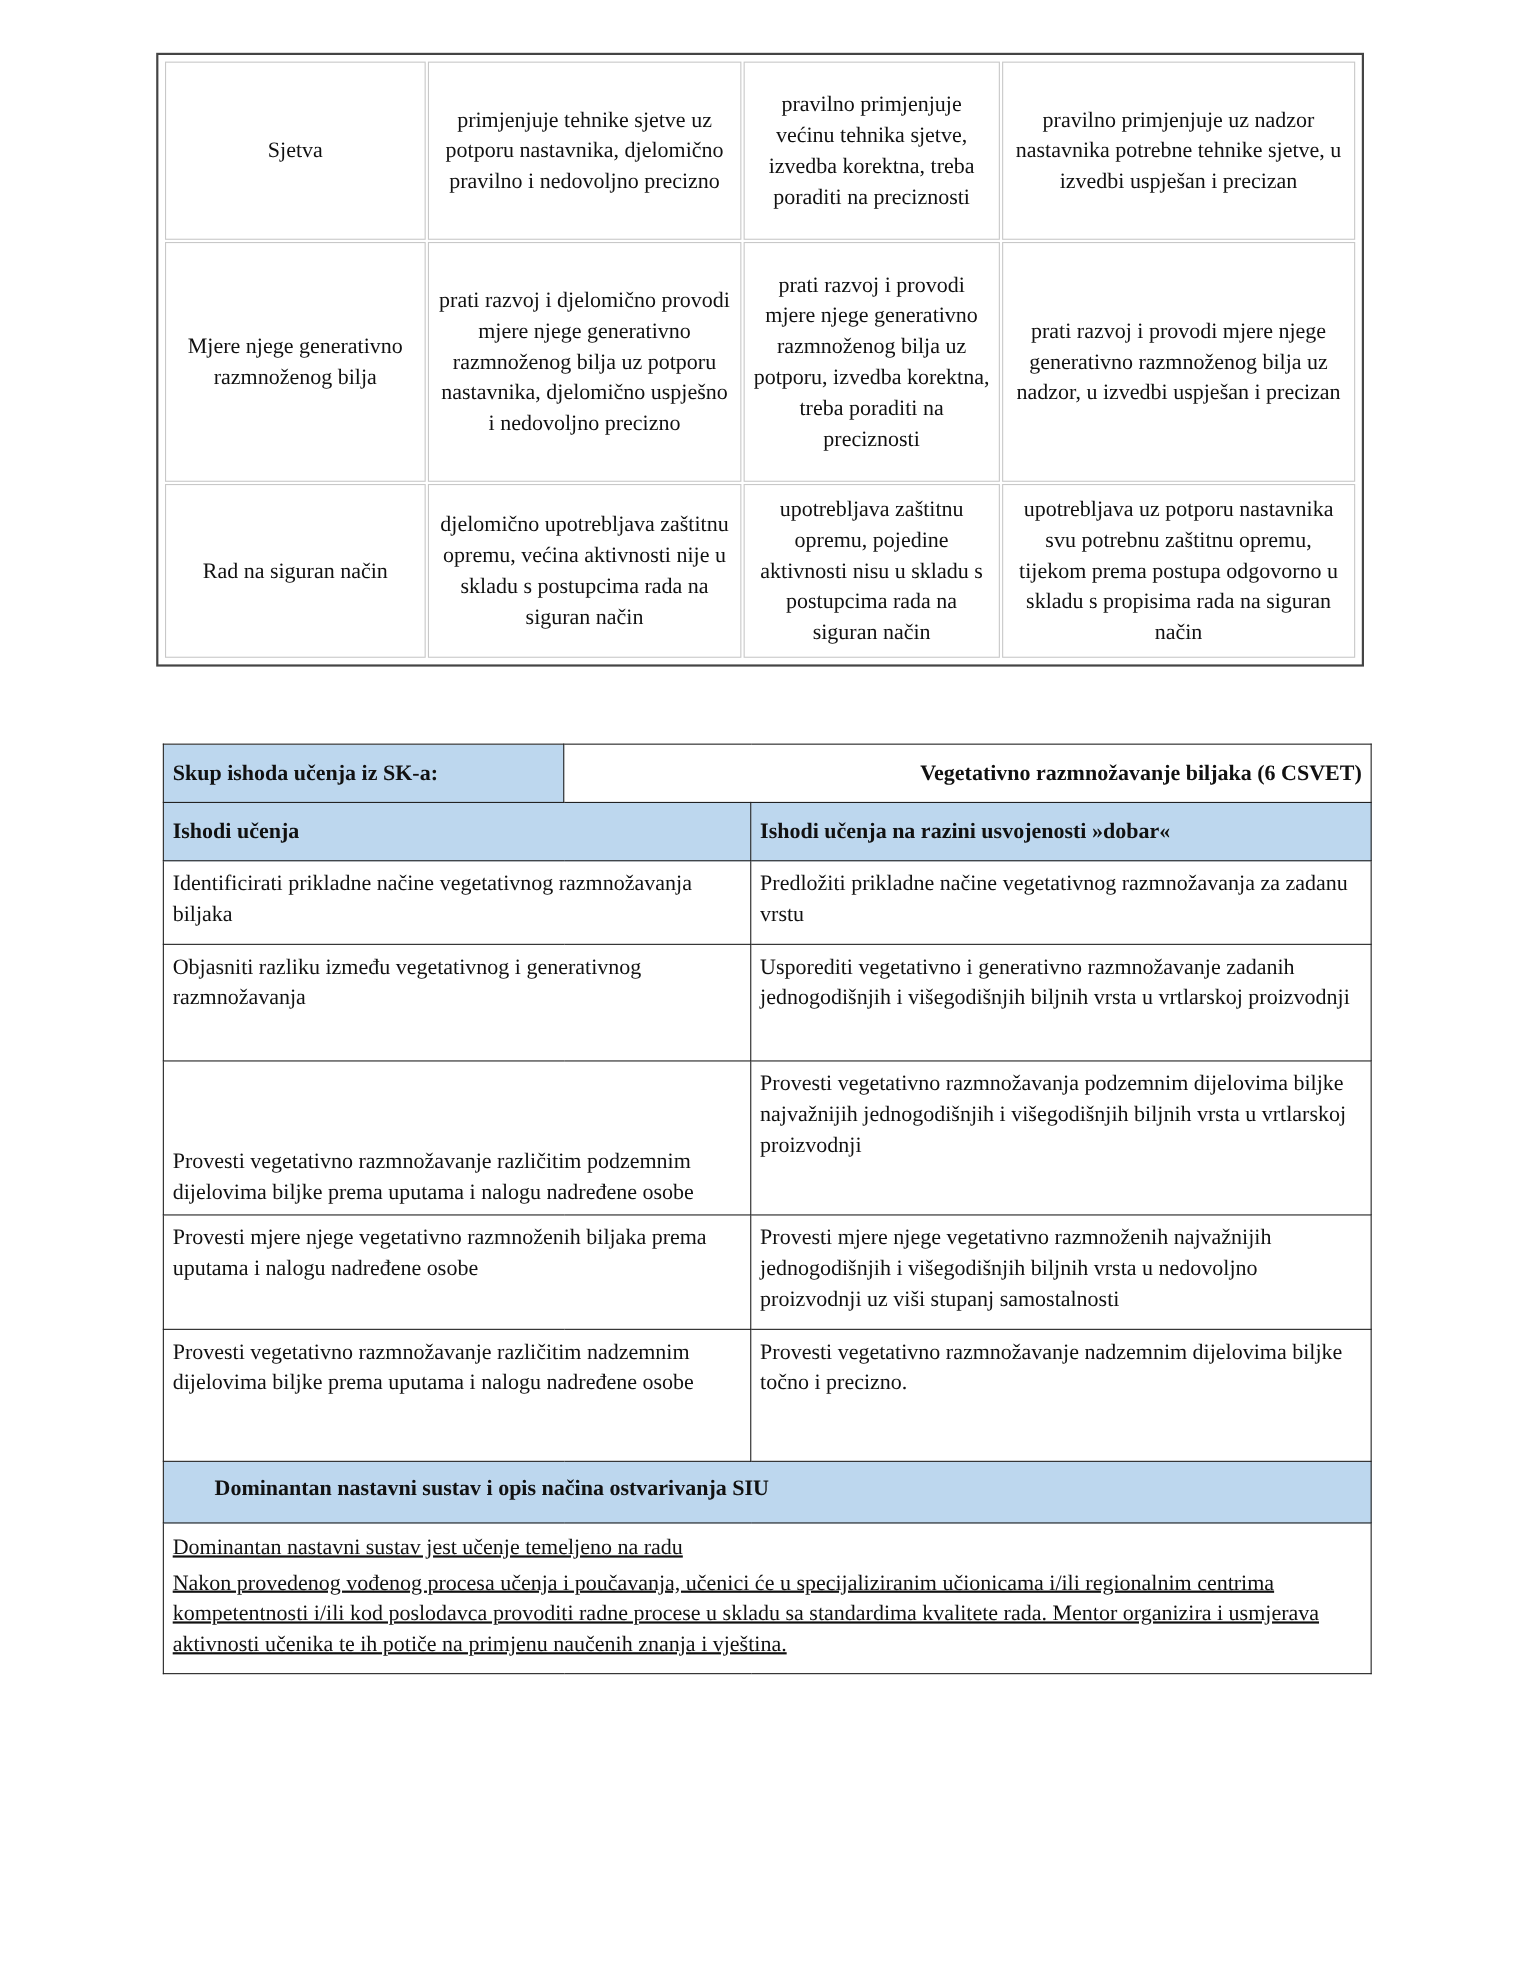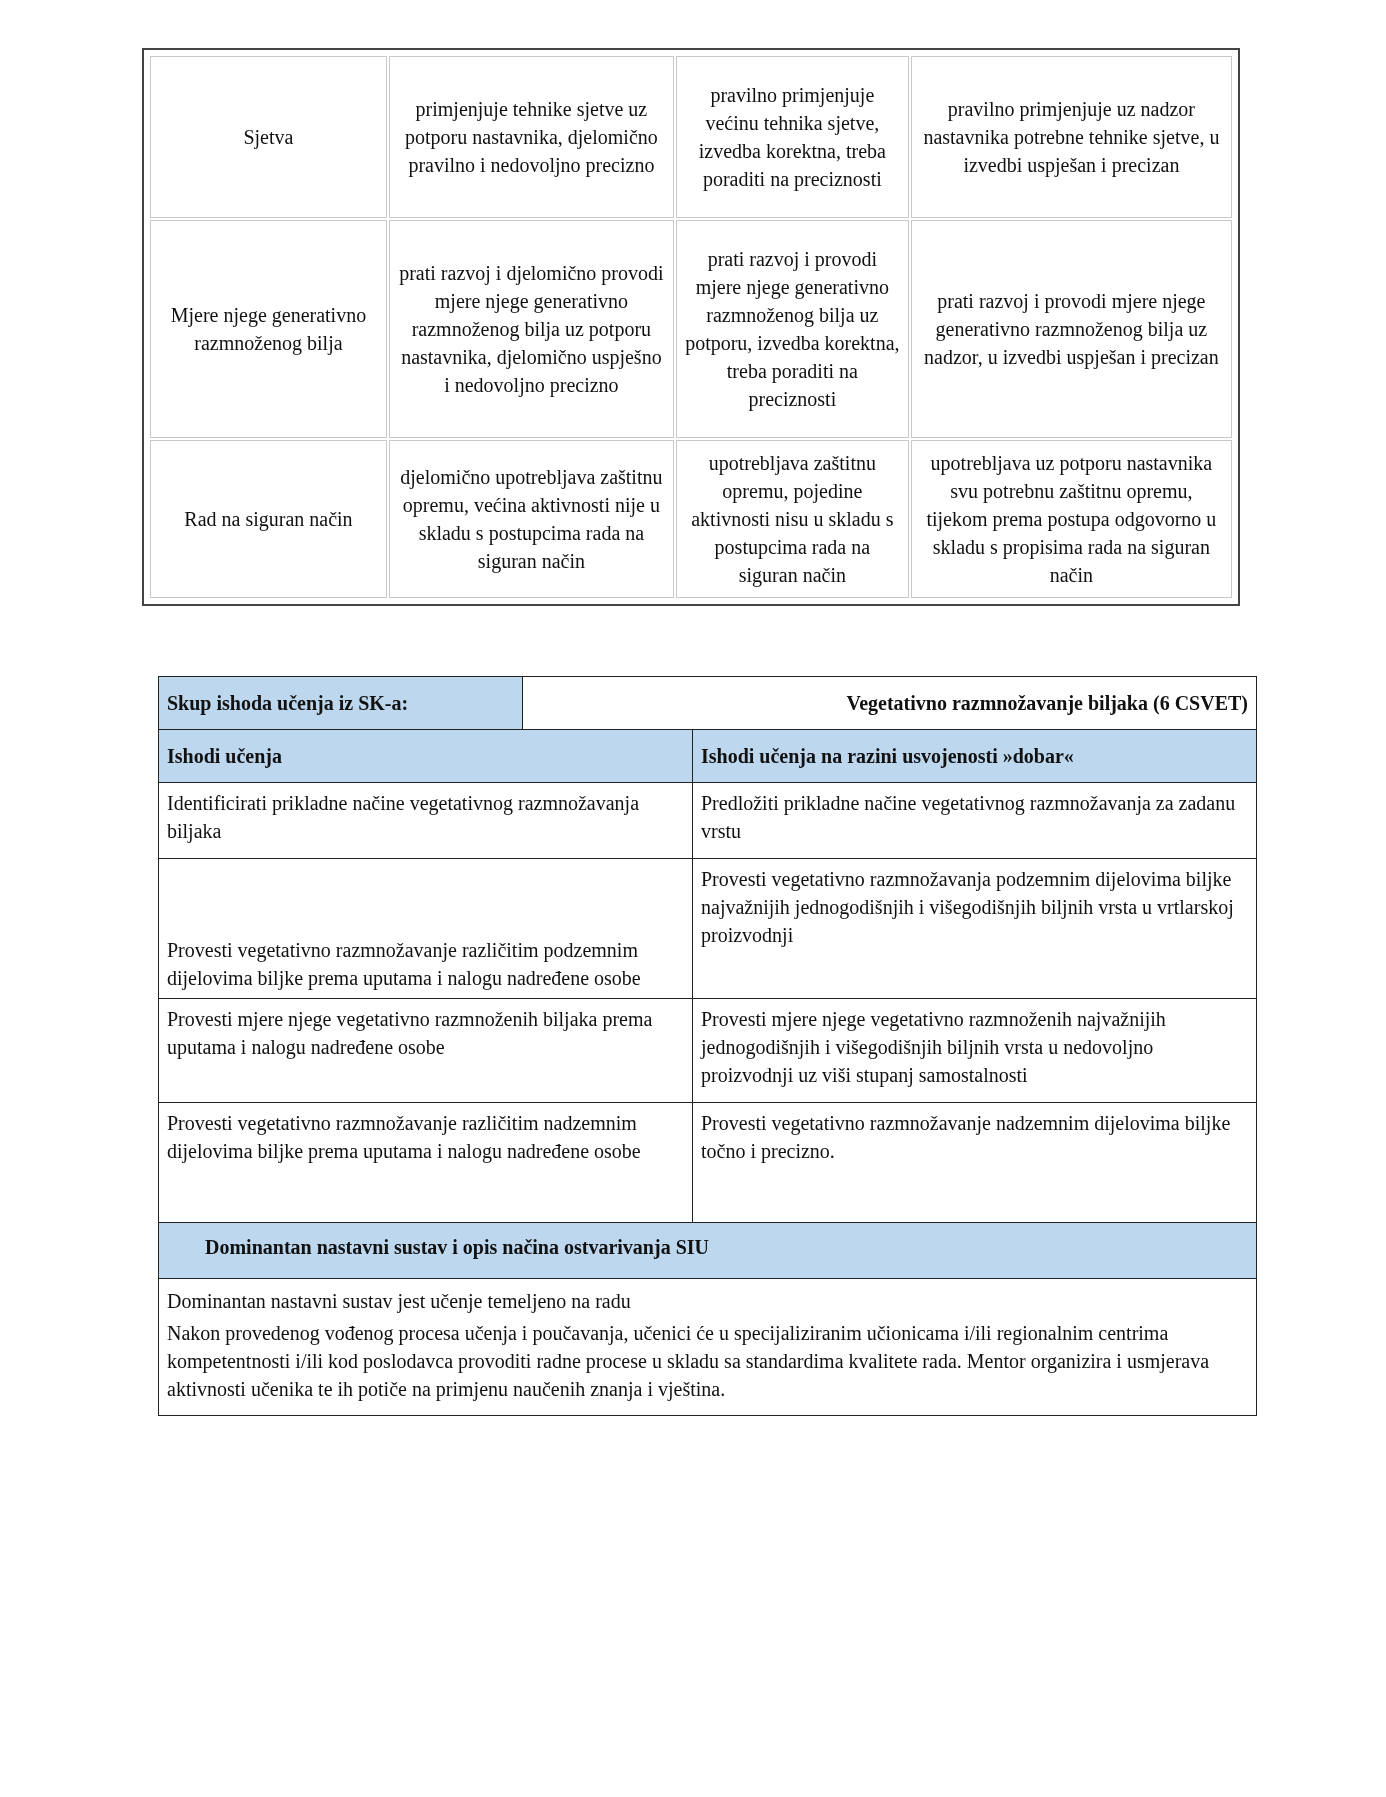--- a/index.html
+++ b/index.html
@@ -12,21 +12,21 @@
   .rubric td { border: 1px solid #c8c8c8; text-align: center; vertical-align: middle; font-size: 20px; line-height: 28px; padding: 4px 6px; font-family: "Liberation Serif", serif; }
   .rubric col.c1 { width: 236px; }
   .rubric col.c2 { width: 284px; }
   .rubric col.c3 { width: 232px; }
   .rubric col.c4 { width: 320px; }
   .rubric tr.r1 td { height: 152px; }
   .rubric tr.r2 td { height: 208px; }
   .rubric tr.r3 td { height: 148px; }
 
   
-  .outcomes { position: absolute; left: 158px; top: 676px; width: 1098px; border-collapse: collapse; table-layout: fixed; font-family: "Liberation Serif", serif; }
+  .outcomes { position: absolute; left: 148px; top: 676px; width: 1098px; border-collapse: collapse; table-layout: fixed; font-family: "Liberation Serif", serif; }
   .outcomes td { border: 1.5px solid #222; font-size: 20px; line-height: 28px; padding: 6px 8px; vertical-align: top; }
   .outcomes .hdr { background: #bdd7ee; font-weight: bold; }
   .outcomes .head-row td { height: 40px; vertical-align: middle; }
   .outcomes .plain-bold { font-weight: bold; background: #fff; text-align: right; }
   .outcomes .mid { vertical-align: middle; }
   .outcomes .bottom { vertical-align: bottom; }
   .desc p { margin: 0 0 4px 0; }
 </style>
 </head>
 <body>
@@ -76,37 +76,41 @@
       <td class="plain-bold" colspan="2">Vegetativno razmnožavanje biljaka (6 CSVET)</td>
     </tr>
     <tr class="head-row">
       <td class="hdr" colspan="2">Ishodi učenja</td>
       <td class="hdr">Ishodi učenja na razini usvojenosti »dobar«</td>
     </tr>
     <tr style="height:76px">
       <td colspan="2">Identificirati prikladne načine vegetativnog razmnožavanja biljaka</td>
       <td>Predložiti prikladne načine vegetativnog razmnožavanja za zadanu vrstu</td>
     </tr>
+    <tr style="height:106px">
+      <td colspan="2">Objasniti razliku između vegetativnog i generativnog razmnožavanja</td>
+      <td>Usporediti vegetativno i generativno razmnožavanje zadanih jednogodišnjih i višegodišnjih biljnih vrsta u vrtlarskoj proizvodnji</td>
+    </tr>
     <tr style="height:140px">
       <td colspan="2" class="bottom">Provesti vegetativno razmnožavanje različitim podzemnim dijelovima biljke prema uputama i nalogu nadređene osobe</td>
       <td>Provesti vegetativno razmnožavanja podzemnim dijelovima biljke najvažnijih jednogodišnjih i višegodišnjih biljnih vrsta u vrtlarskoj proizvodnji</td>
     </tr>
     <tr style="height:104px">
       <td colspan="2">Provesti mjere njege vegetativno razmnoženih biljaka prema uputama i nalogu nadređene osobe</td>
       <td>Provesti mjere njege vegetativno razmnoženih najvažnijih jednogodišnjih i višegodišnjih biljnih vrsta u nedovoljno proizvodnji uz viši stupanj samostalnosti</td>
     </tr>
     <tr style="height:120px">
       <td colspan="2">Provesti vegetativno razmnožavanje različitim nadzemnim dijelovima biljke prema uputama i nalogu nadređene osobe</td>
       <td>Provesti vegetativno razmnožavanje nadzemnim dijelovima biljke točno i precizno.</td>
     </tr>
     <tr style="height:56px">
       <td class="hdr mid" colspan="3" style="vertical-align:top;padding-top:10px;padding-left:46px;">Dominantan nastavni sustav i opis načina ostvarivanja SIU</td>
     </tr>
     <tr>
-      <td colspan="3" class="desc" style="padding-top:8px;padding-bottom:8px;">
+      <td colspan="3" class="desc" style="padding-top:8px;padding-bottom:8px;text-decoration:underline;">
         <p>Dominantan nastavni sustav jest učenje temeljeno na radu</p>
         <p>Nakon provedenog vođenog procesa učenja i poučavanja, učenici će u specijaliziranim učionicama i/ili regionalnim centrima kompetentnosti i/ili kod poslodavca provoditi radne procese u skladu sa standardima kvalitete rada. Mentor organizira i usmjerava aktivnosti učenika te ih potiče na primjenu naučenih znanja i vještina.</p>
       </td>
     </tr>
   </tbody>
     </table>
 
 </div>
 
 </body></html>

